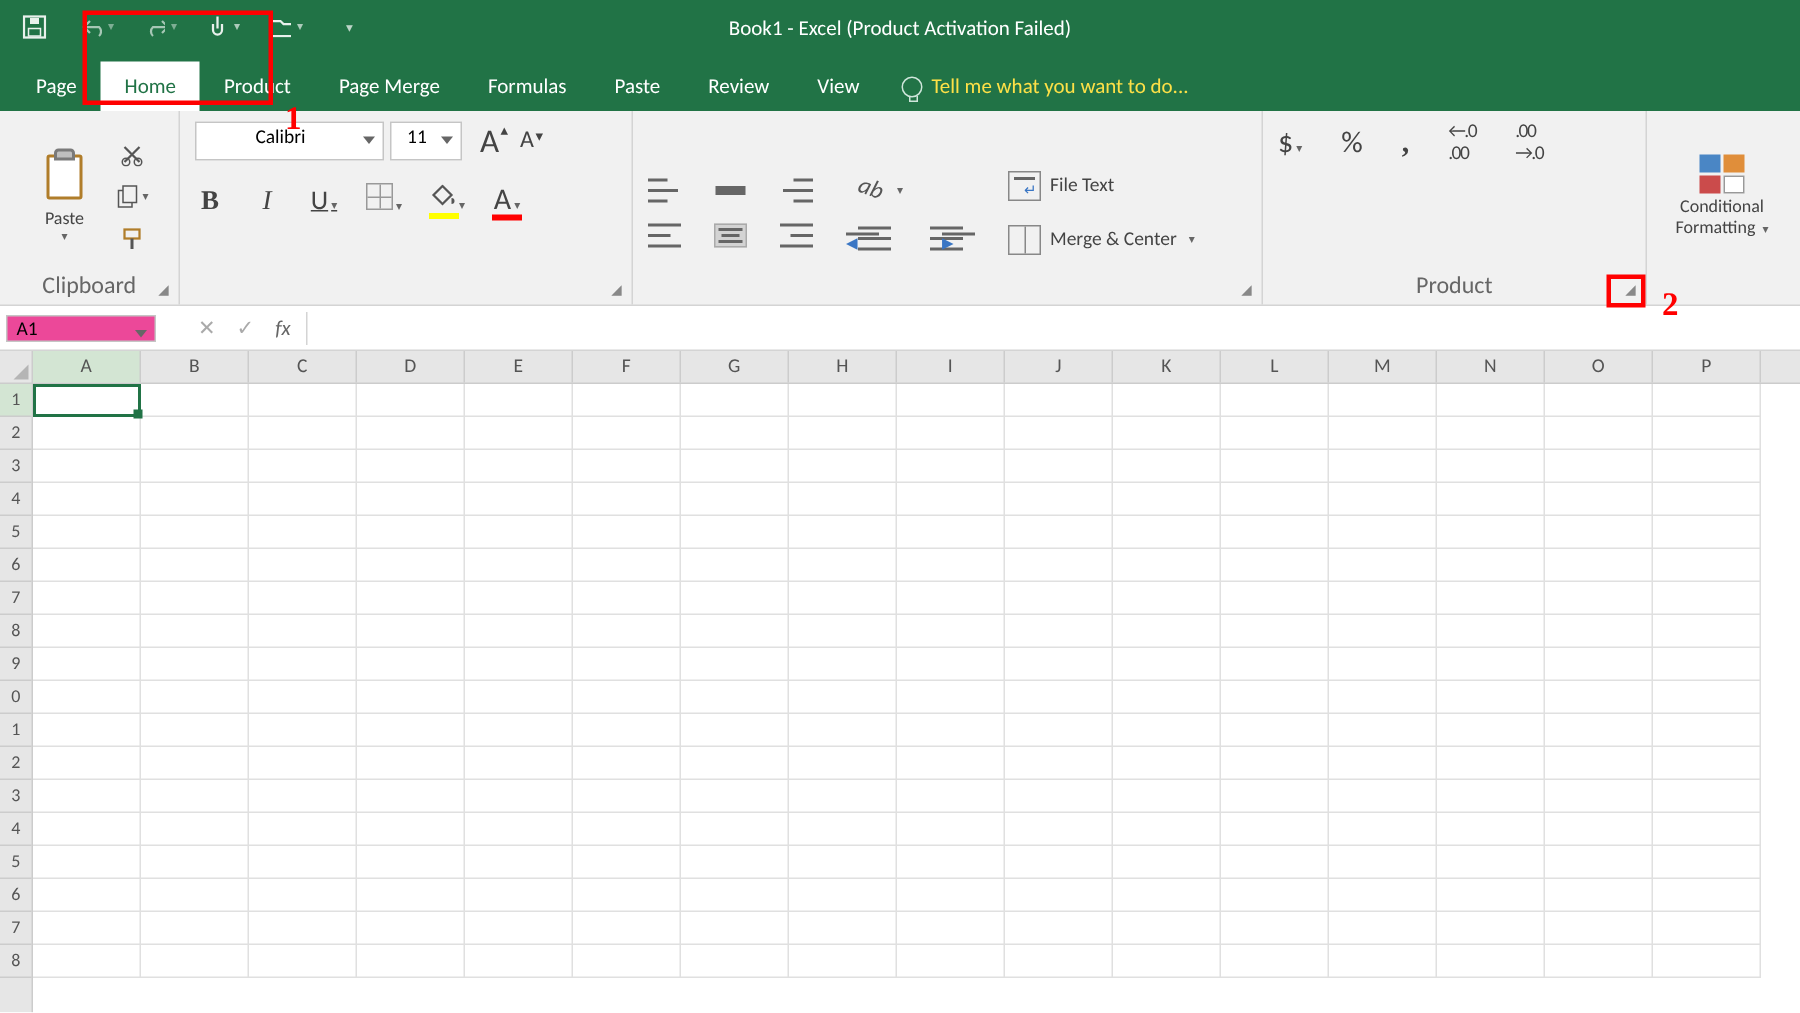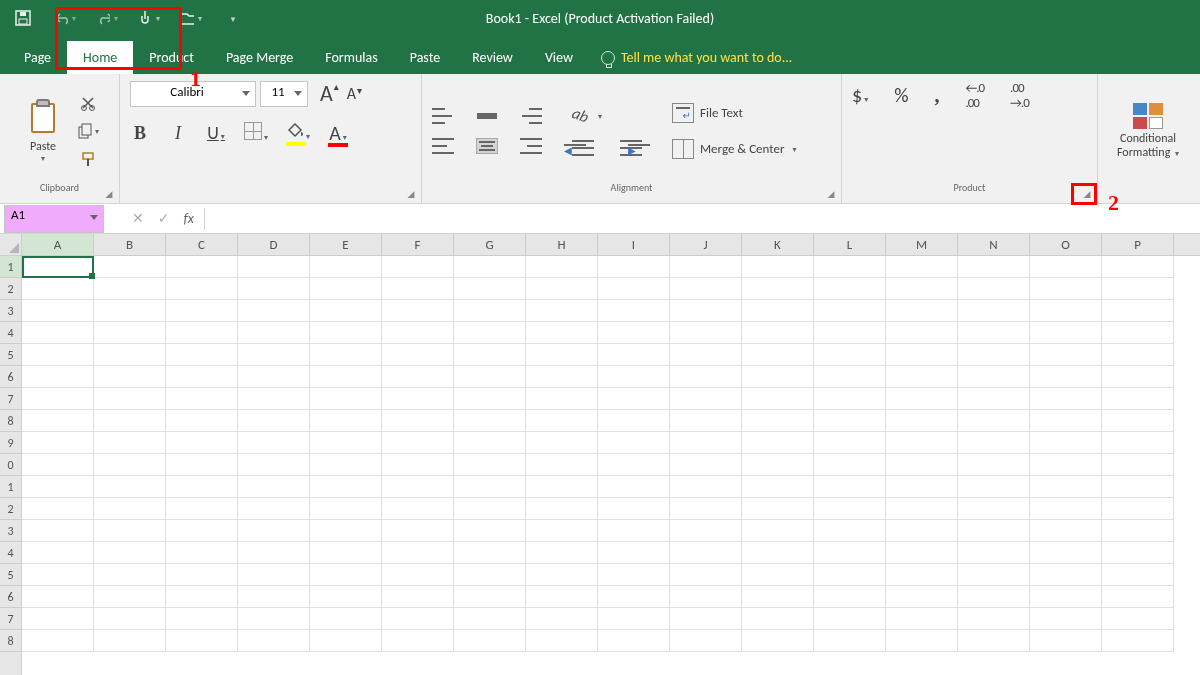--- a/index.html
+++ b/index.html
@@ -13,21 +13,21 @@
   
   .tabs { height: 38px; background:#217346; display:flex; align-items:flex-end; padding-left:8px; gap:0; }
   .tab { padding: 8px 16px; font-size:14px; color:#fff; cursor:pointer; }
   .tab.active { background:#ffffff; color:#217346; }
   .tellme { display:flex; align-items:center; gap:6px; color:#fde047; font-size:14px; padding:8px 12px;}
   .tellme .bulb { width:14px;height:14px;border:1.5px solid #cfe6db;border-radius:50%; position:relative;}
   .tellme .bulb::after{content:"";position:absolute;bottom:-4px;left:4px;width:4px;height:3px;border:1.5px solid #cfe6db;border-top:none;}
   
   .ribbon { height: 130px; background:#f1f1f1; border-bottom:1px solid #d4d4d4; display:flex; }
   .group { border-right:1px solid #d4d4d4; display:flex; flex-direction:column; justify-content:space-between; position:relative;}
-  .group-title { font-size:10px; color:#666; text-align:center; padding-bottom:6px; height:22px;}
+  .group-title { font-size:16px; color:#666; text-align:center; padding-bottom:6px; height:22px;}
   .group-body { flex:1; display:flex; align-items:center; padding:6px 10px 0 10px; gap:8px;}
   .launcher { position:absolute; right:4px; bottom:4px; width:12px; height:12px; display:flex;align-items:center;justify-content:center; font-size:9px; color:#888;}
   
   .clip-big { width:42px; text-align:center; font-size:12px; color:#444;margin-left:12px;}
   .clip-big .pasteimg { width:32px;height:38px; margin:0 auto 2px; position:relative;}
   .clip-big .pasteimg .board{width:24px;height:30px;border:2px solid #b07d2a;border-radius:2px;background:#fff;margin:0 auto;position:relative;top:4px;}
   .clip-big .pasteimg .clip{width:14px;height:8px;border:2px solid #7a7a7a;border-radius:3px 3px 0 0;background:#bfbfbf;position:absolute;top:0;left:9px;}
   .clip-col { display:flex; flex-direction:column; gap:10px; margin-left:4px;}
   .clip-col .ic { width:24px;height:18px; display:flex;align-items:center;justify-content:center; color:#555;}
   
@@ -81,21 +81,21 @@
   .cf-ic{width:30px;height:26px;margin:0 auto 2px;display:grid;grid-template-columns:1fr 1fr;grid-template-rows:1fr 1fr;gap:2px;}
   .cf-ic div{background:#4a86c5;}
   .cf-ic div:nth-child(2){background:#e08e3a;}
   .cf-ic div:nth-child(3){background:#cb4b4b;}
   .cf-ic div:nth-child(4){background:#fff;border:1px solid #999;}
   
   .redbox{position:absolute;border:3px solid #ff0000;pointer-events:none;z-index:50;}
   .redlabel{position:absolute;color:#ff0000;font-size:22px;font-weight:bold;font-family:"Times New Roman",serif;z-index:51;}
   
   .fbar-row{height:30px;border-bottom:1px solid #d4d4d4;display:flex;align-items:center;background:#fff;}
-  .namebox{width:100px;height:28px;border:1px solid #c5c5c5;margin-left:4px;font-size:13px;padding:1px 18px 1px 6px;position:relative;background:#f0abfc;}
+  .namebox{width:100px;height:18px;border:1px solid #c5c5c5;margin-left:4px;font-size:13px;padding:1px 18px 1px 6px;position:relative;background:#ec4899;}
   .fx-controls{display:flex;align-items:center;gap:14px;margin-left:28px;color:#aaa;font-size:14px;}
   .fx-controls .fx{font-style:italic;color:#666;}
   .fbar{flex:1;height:22px;border-left:1px solid #d4d4d4;margin-left:10px;}
   
   .grid-area{position:relative;overflow:hidden;height:calc(675px - 36px - 38px - 130px - 30px);}
   .corner{position:absolute;left:0;top:0;width:22px;height:22px;background:#e6e6e6;border-right:1px solid #ccc;border-bottom:1px solid #ccc;display:flex;align-items:flex-end;justify-content:flex-end;}
   .corner::after{content:"";border-left:10px solid transparent;border-bottom:10px solid #b5b5b5;margin:2px;}
   .colheads{position:absolute;left:22px;top:0;right:0;height:22px;display:flex;background:#e6e6e6;border-bottom:1px solid #ccc;}
   .ch{width:72px;border-right:1px solid #ccc;text-align:center;font-size:13px;color:#555;line-height:22px;}
   .ch.sel{background:#d3e5d3;}
@@ -291,21 +291,20 @@
             <span class="wrap-ic"></span>
             <span>File Text</span>
           </div>
         <div class="merge-block">
             <span class="merge-ic"></span>
             <span>Merge &amp; Center</span>
             <span class="mini-dd">▾</span>
           </div>
       </div>
     </div>
-    <div class="group-title">Alignment</div>
     <div class="launcher">◢</div>
   </div>
 
   <div class="group" style="width:256px">
     <div class="group-body" style="flex-direction:column;align-items:flex-start;gap:14px;">
       <div class="num-row">
         <span><span>$</span><span class="dd">▾</span></span>
         <span>%</span>
         <span style="font-family:'Times New Roman';font-weight:bold;">,</span>
         <span class="dec-ic">←.0<br><span>.00</span></span>

